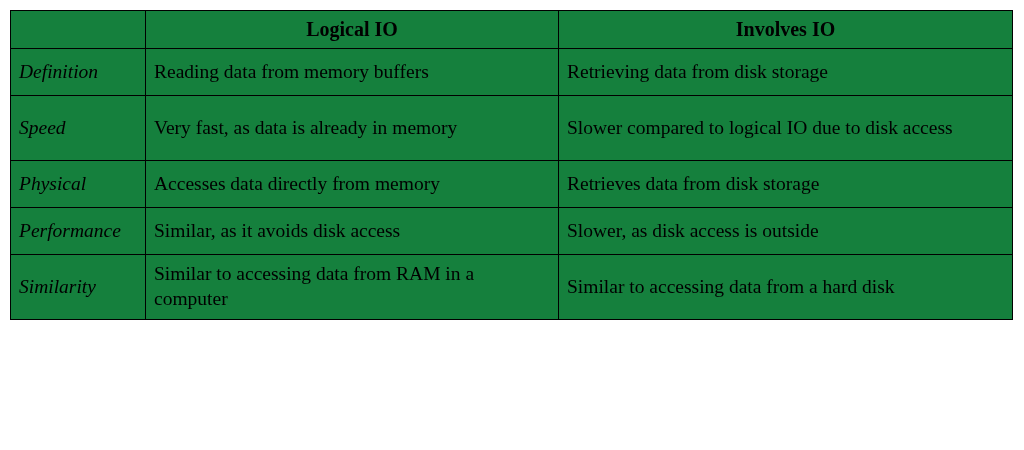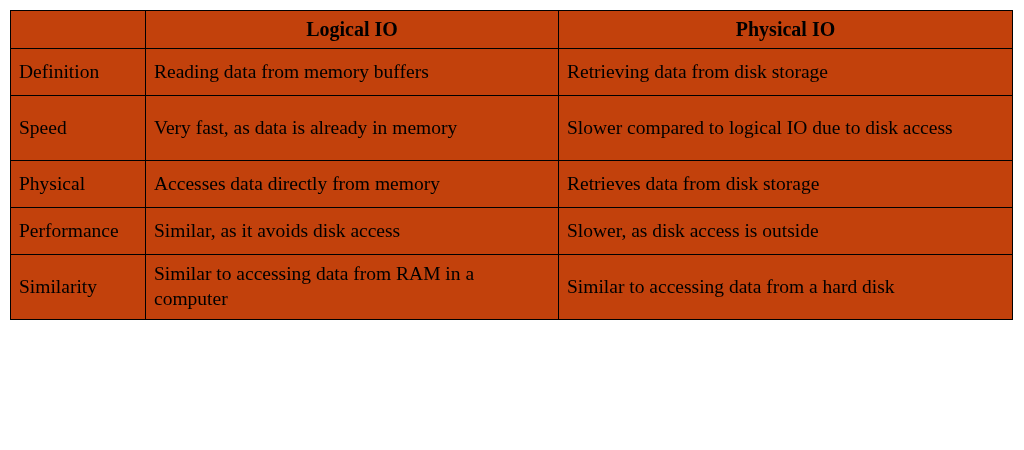--- a/index.html
+++ b/index.html
@@ -41,39 +41,40 @@
   table.compare col.c-left  { width: 413px; }
   table.compare col.c-right { width: 454px; }
 
   table.compare th,
   table.compare td {
     border: 1px solid #000000;
     vertical-align: middle;
     font-size: 19.5px;
     line-height: 1.28;
     padding: 4px 7px;
-    background: #c2410c;
+    background: #15803d;
   }
 
   table.compare thead th {
     font-weight: bold;
     text-align: center;
     height: 33px;
     padding-top: 2px;
     padding-bottom: 2px;
     font-size: 20px;
   }
 
   table.compare thead th.blank-head {
     text-align: left;
   }
 
   table.compare td.attr-cell {
     text-align: left;
     padding-left: 8px;
+    font-style: italic;
   }
 
   table.compare td.body-cell {
     text-align: left;
     padding-left: 8px;
     padding-right: 10px;
   }
 
   
   tr.r-tall td { height: 56px; }
@@ -97,21 +98,21 @@
     <table class="compare">
       <colgroup>
         <col class="c-attr">
         <col class="c-left">
         <col class="c-right">
       </colgroup>
       <thead>
         <tr>
           <th class="blank-head"></th>
           <th>Logical IO</th>
-          <th>Physical IO</th>
+          <th>Involves IO</th>
         </tr>
       </thead>
       <tbody>
 
         <tr class="r-short">
           <td class="attr-cell">Definition</td>
           <td class="body-cell">Reading data from memory buffers</td>
           <td class="body-cell">Retrieving data from disk storage</td>
         </tr>
 

